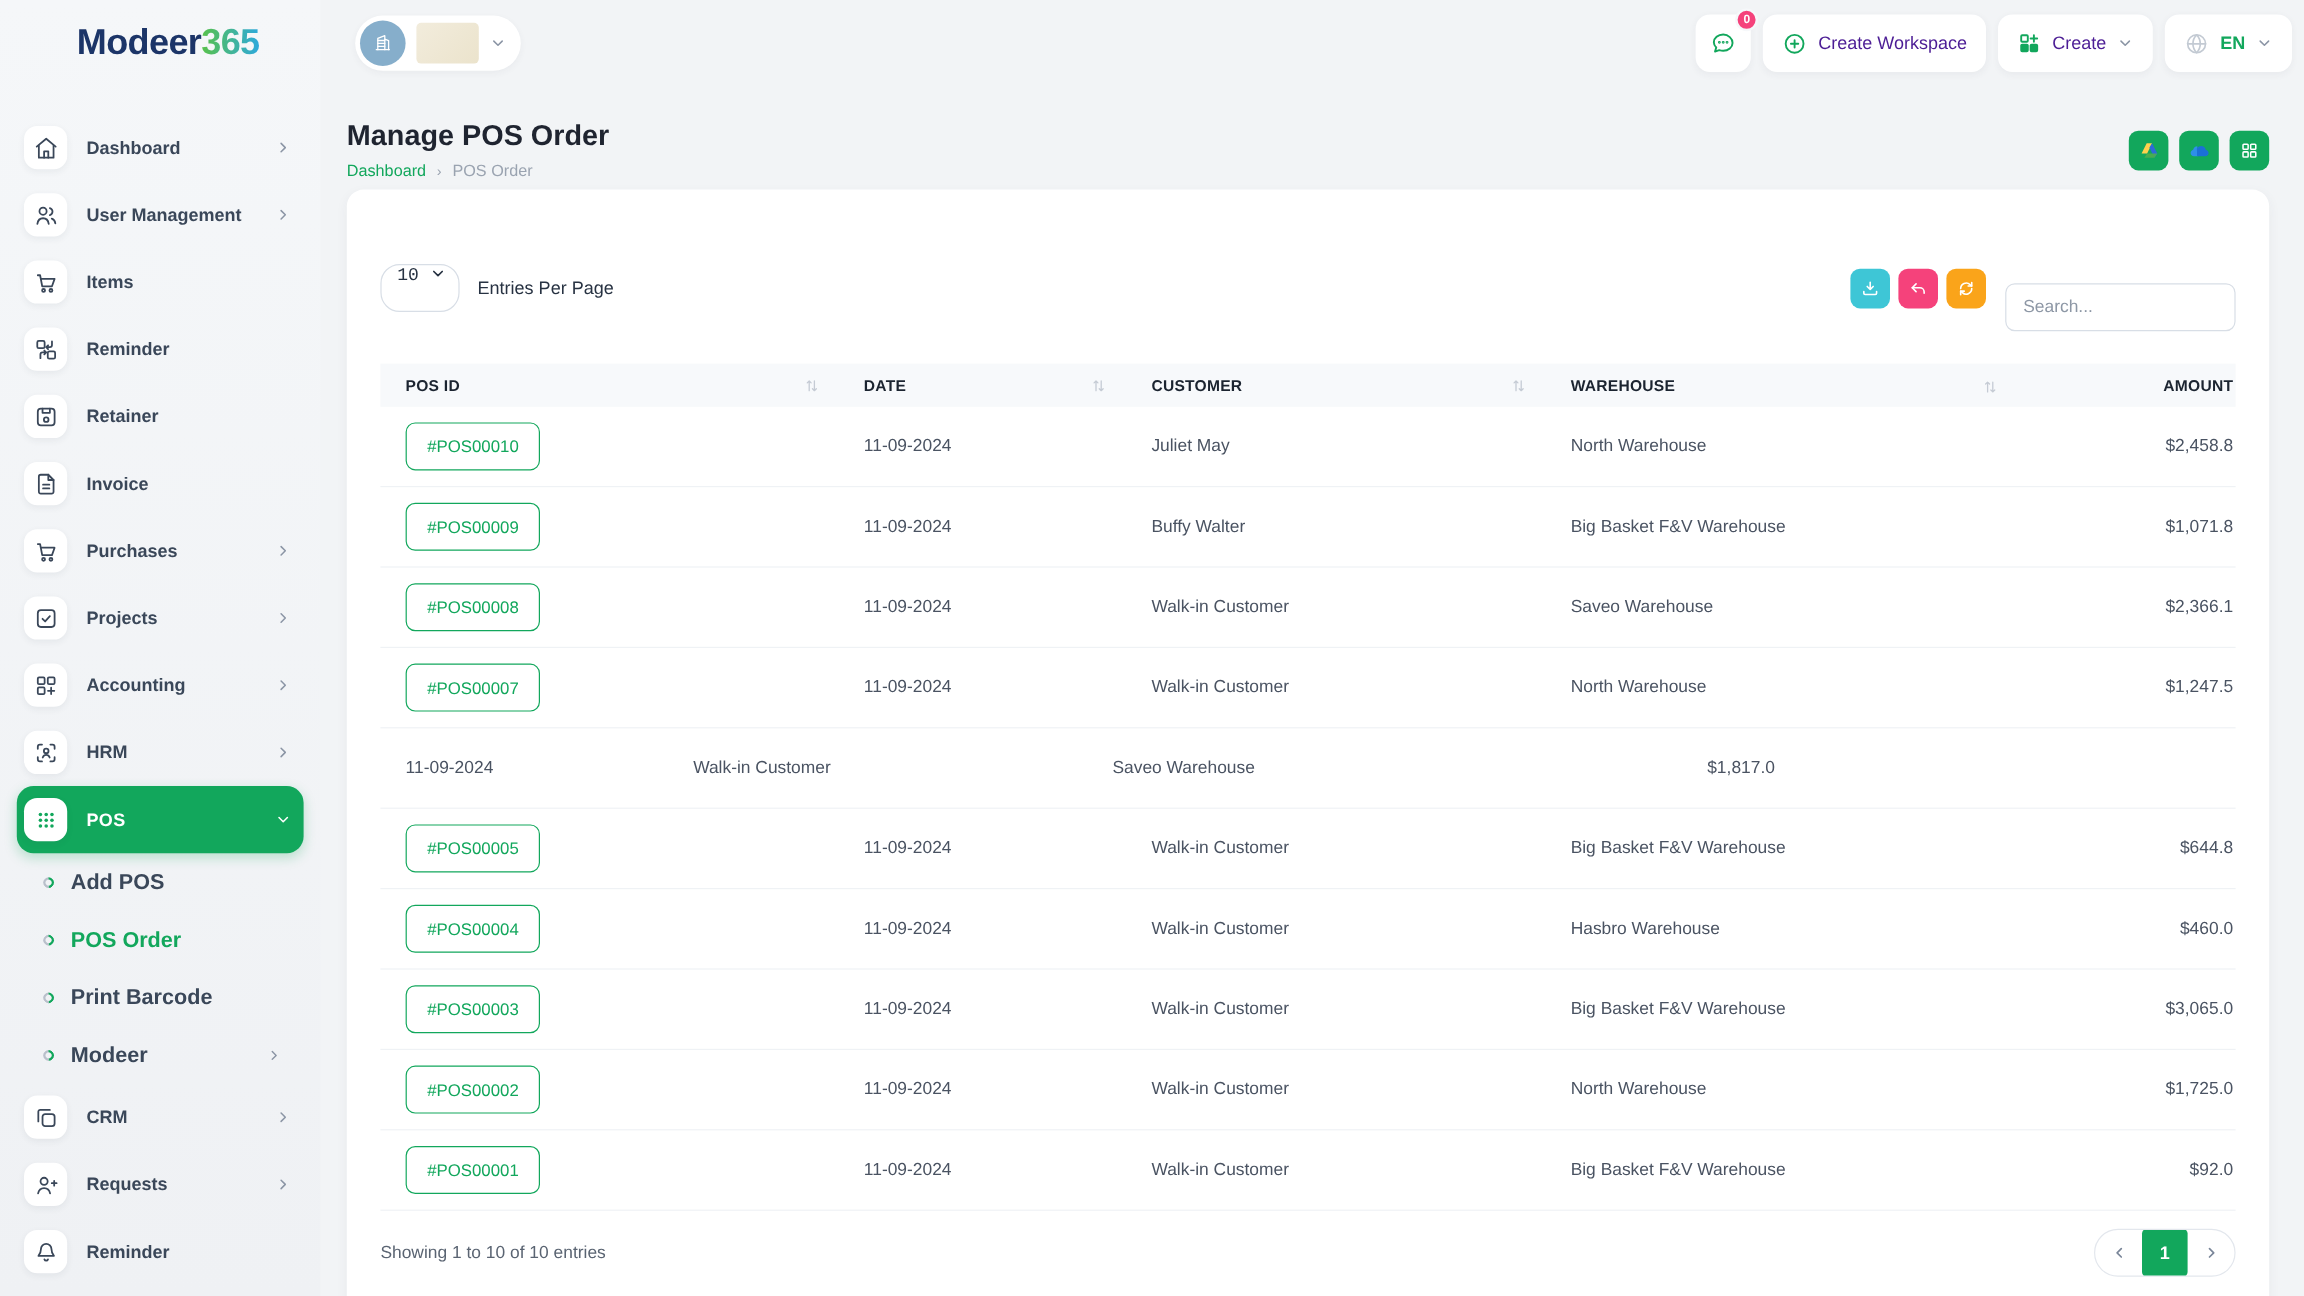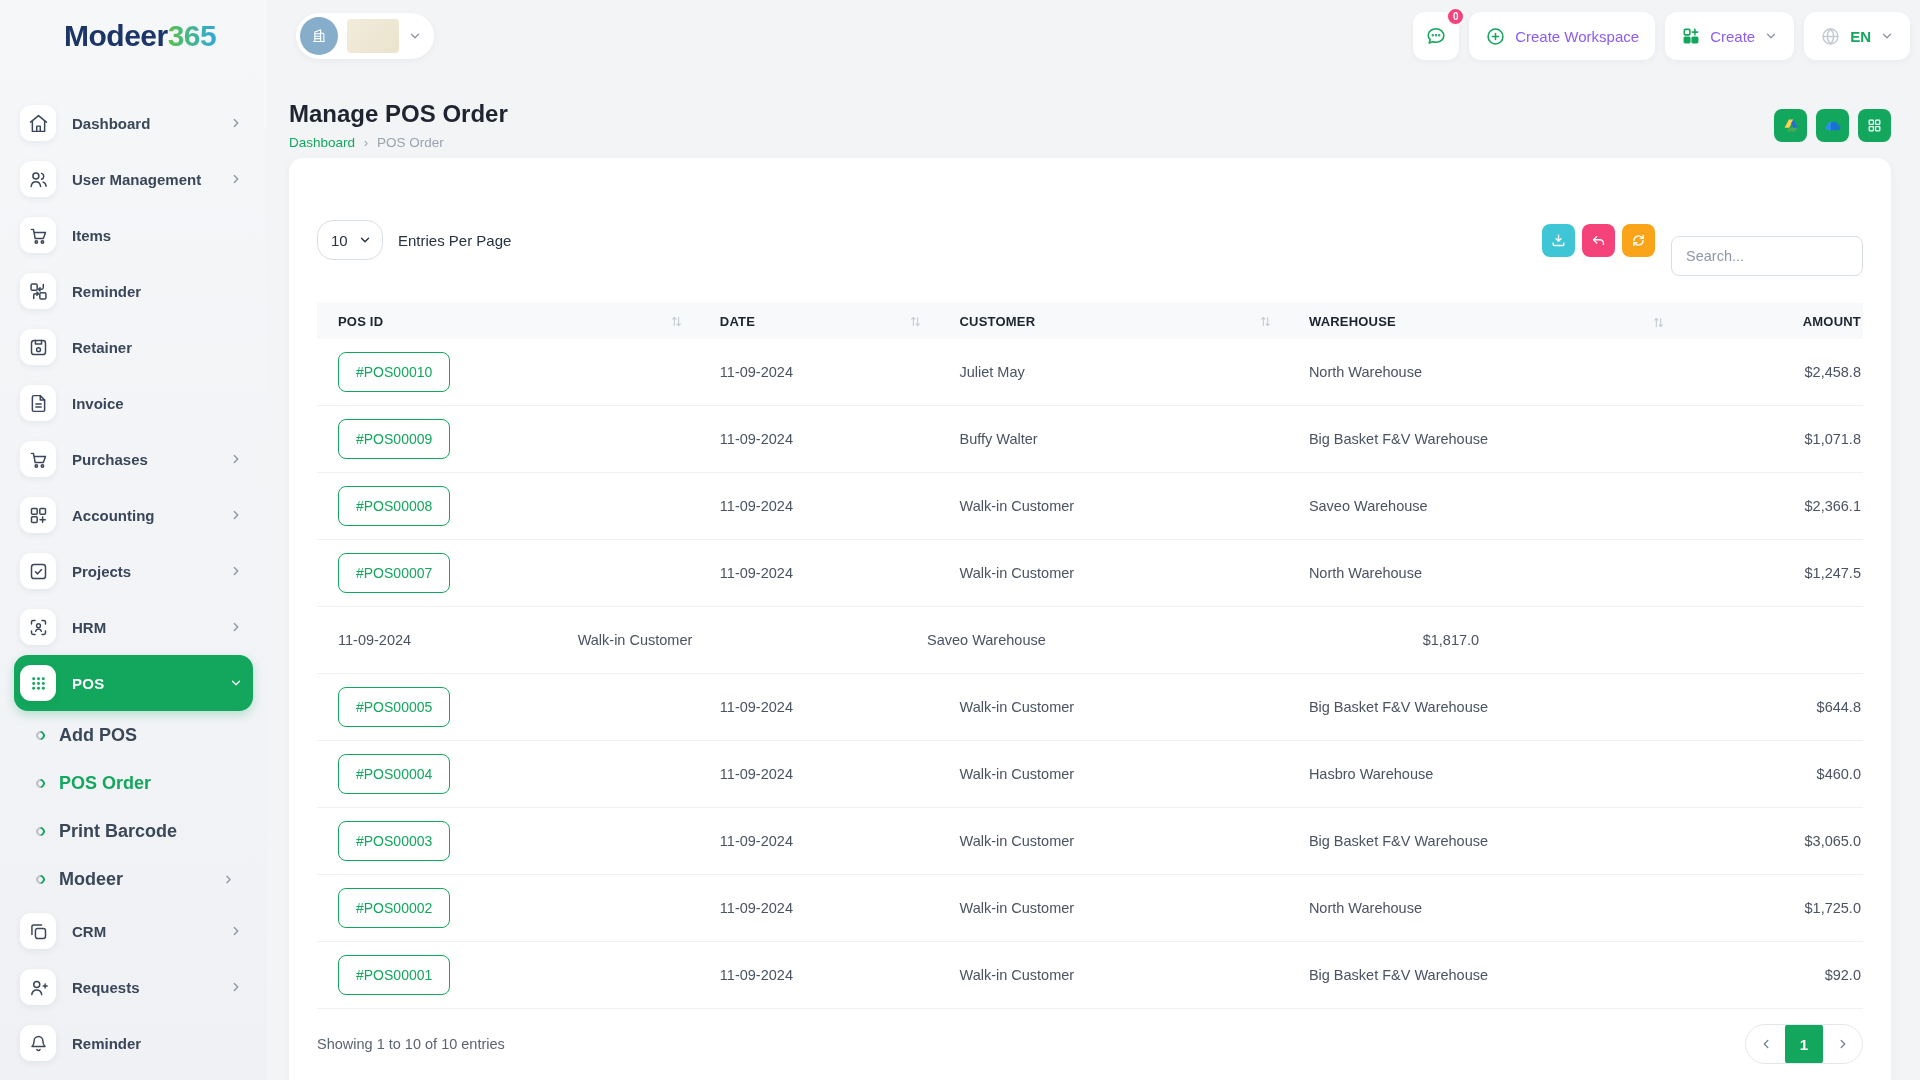--- a/index.html
+++ b/index.html
@@ -33,21 +33,21 @@
   .topbar { position:absolute; left:267px; right:0; top:0; height:72px;
             display:flex; align-items:center; padding:0 10px 0 29px; }
   .ws-select { height:46px; background:#fff; border-radius:23px; display:flex; align-items:center;
                padding:0 12px 0 4px; gap:9px; cursor:pointer; box-shadow:0 2px 6px rgba(50,60,80,.05); }
   .ws-avatar { width:38px; height:38px; border-radius:50%; background:#86AECB; display:flex; align-items:center; justify-content:center; }
   .ws-logo { width:52px; height:34px; border-radius:4px; background:linear-gradient(135deg,#F2ECDC,#EBE3CC); }
   .tb-spacer { flex:1; }
   .tb-btn { height:48px; background:#fff; border-radius:12px; display:flex; align-items:center;
             padding:0 16px; gap:9px; cursor:pointer; margin-left:10px; box-shadow:0 2px 6px rgba(50,60,80,.05); }
   .tb-btn.icon-only { width:46px; padding:0; justify-content:center; position:relative; }
-  .tb-label { font-size:15px; font-weight:500; color:#8b5cf6; }
+  .tb-label { font-size:15px; font-weight:500; color:#4c1d95; }
   .tb-label.green { color:#12A75C; font-weight:700; }
   .noti-badge { position:absolute; top:-5px; right:-6px; min-width:19px; height:19px; background:#F5427B;
                 border:2px solid #F6F8FA; border-radius:10px; color:#fff; font-size:10px; font-weight:700;
                 display:flex; align-items:center; justify-content:center; padding:0 4px; }
 
   
   .main { position:absolute; left:267px; top:72px; right:0; padding:26px 29px 0 22px; }
   .page-head { display:flex; align-items:center; justify-content:space-between; height:54px; }
   .page-title { font-size:24px; font-weight:600; color:#1F2430; }
   .breadcrumb { margin-top:7px; font-size:13.5px; display:flex; gap:9px; align-items:center; }
@@ -56,22 +56,22 @@
   .bc-current { color:#9AA3B0; }
   .head-actions { display:flex; gap:9px; }
   .sq-btn { width:33px; height:33px; border-radius:8px; background:#12A75C; display:flex;
             align-items:center; justify-content:center; cursor:pointer; }
 
   .card { margin-top:6px; background:#fff; border-radius:14px; height:940px;
           box-shadow:0 3px 10px rgba(50,60,80,.05); padding:62px 28px 0 28px; overflow:hidden; }
 
   .controls { display:flex; align-items:center; height:40px; }
   .entries-select { width:66px; height:40px; border:1px solid #D8DEE6; border-radius:16px; background:#fff;
-                    display:flex; align-items:center; justify-content:space-between; padding:0 10px 0 13px;
-                    font-size:15px; color:#273242; cursor:pointer; }
+                    display:flex; justify-content:space-between; padding:0 10px 0 13px;
+                    font-size:15px; color:#273242; cursor:pointer;font-family:Liberation Mono, monospace; }
   .entries-label { margin-left:15px; font-size:15px; font-weight:500; color:#273242; }
   .ctl-spacer { flex:1; }
   .act-btn { width:33px; height:33px; border-radius:8px; display:flex; align-items:center; justify-content:center;
              cursor:pointer; margin-left:7px; }
   .act-teal { background:#3EC6D6; } .act-pink { background:#F5427B; } .act-orange { background:#FAA41A; }
   .search-input { width:192px; height:40px; margin-left:16px; border:1px solid #D8DEE6; border-radius:8px;
                   padding:0 14px; font-size:14.5px; color:#3A4759; font-family:inherit; outline:none;margin-top:32px; }
   .search-input::placeholder { color:#8D97A5; }
 
   .thead { display:flex; align-items:center; height:36px; background:#F7F9FB; margin-top:43px; }
@@ -193,42 +193,42 @@
       <span class="nav-chev">
           <svg width="14" height="14" viewBox="0 0 24 24" fill="none" stroke="#8B95A5" stroke-width="2.2" stroke-linecap="round" stroke-linejoin="round">
             <path d="m9 6 6 6-6 6"></path>
           </svg>
         </span>
     </div>
 
     <div class="nav-item">
       <span class="icon-sq">
           <svg width="21" height="21" viewBox="0 0 24 24" fill="none" stroke="#3A4759" stroke-width="1.7" stroke-linecap="round" stroke-linejoin="round">
+            <rect x="4" y="4" width="16" height="16" rx="3"></rect>
+            <path d="m8.5 12.2 2.5 2.5 4.5-5"></path>
+          </svg>
+        </span>
+      <span class="nav-label">Projects</span>
+      <span class="nav-chev">
+          <svg width="14" height="14" viewBox="0 0 24 24" fill="none" stroke="#8B95A5" stroke-width="2.2" stroke-linecap="round" stroke-linejoin="round">
+            <path d="m9 6 6 6-6 6"></path>
+          </svg>
+        </span>
+    </div>
+
+    <div class="nav-item">
+      <span class="icon-sq">
+          <svg width="21" height="21" viewBox="0 0 24 24" fill="none" stroke="#3A4759" stroke-width="1.7" stroke-linecap="round" stroke-linejoin="round">
             <rect x="4" y="4" width="6.5" height="6.5" rx="1.2"></rect>
             <rect x="13.5" y="4" width="6.5" height="6.5" rx="1.2"></rect>
             <rect x="4" y="13.5" width="6.5" height="6.5" rx="1.2"></rect>
             <path d="M16.7 13.8v6M13.7 16.8h6"></path>
           </svg>
         </span>
       <span class="nav-label">Accounting</span>
-      <span class="nav-chev">
-          <svg width="14" height="14" viewBox="0 0 24 24" fill="none" stroke="#8B95A5" stroke-width="2.2" stroke-linecap="round" stroke-linejoin="round">
-            <path d="m9 6 6 6-6 6"></path>
-          </svg>
-        </span>
-    </div>
-
-    <div class="nav-item">
-      <span class="icon-sq">
-          <svg width="21" height="21" viewBox="0 0 24 24" fill="none" stroke="#3A4759" stroke-width="1.7" stroke-linecap="round" stroke-linejoin="round">
-            <rect x="4" y="4" width="16" height="16" rx="3"></rect>
-            <path d="m8.5 12.2 2.5 2.5 4.5-5"></path>
-          </svg>
-        </span>
-      <span class="nav-label">Projects</span>
       <span class="nav-chev">
           <svg width="14" height="14" viewBox="0 0 24 24" fill="none" stroke="#8B95A5" stroke-width="2.2" stroke-linecap="round" stroke-linejoin="round">
             <path d="m9 6 6 6-6 6"></path>
           </svg>
         </span>
     </div>
 
     <div class="nav-item">
       <span class="icon-sq">
           <svg width="21" height="21" viewBox="0 0 24 24" fill="none" stroke="#3A4759" stroke-width="1.7" stroke-linecap="round" stroke-linejoin="round">

